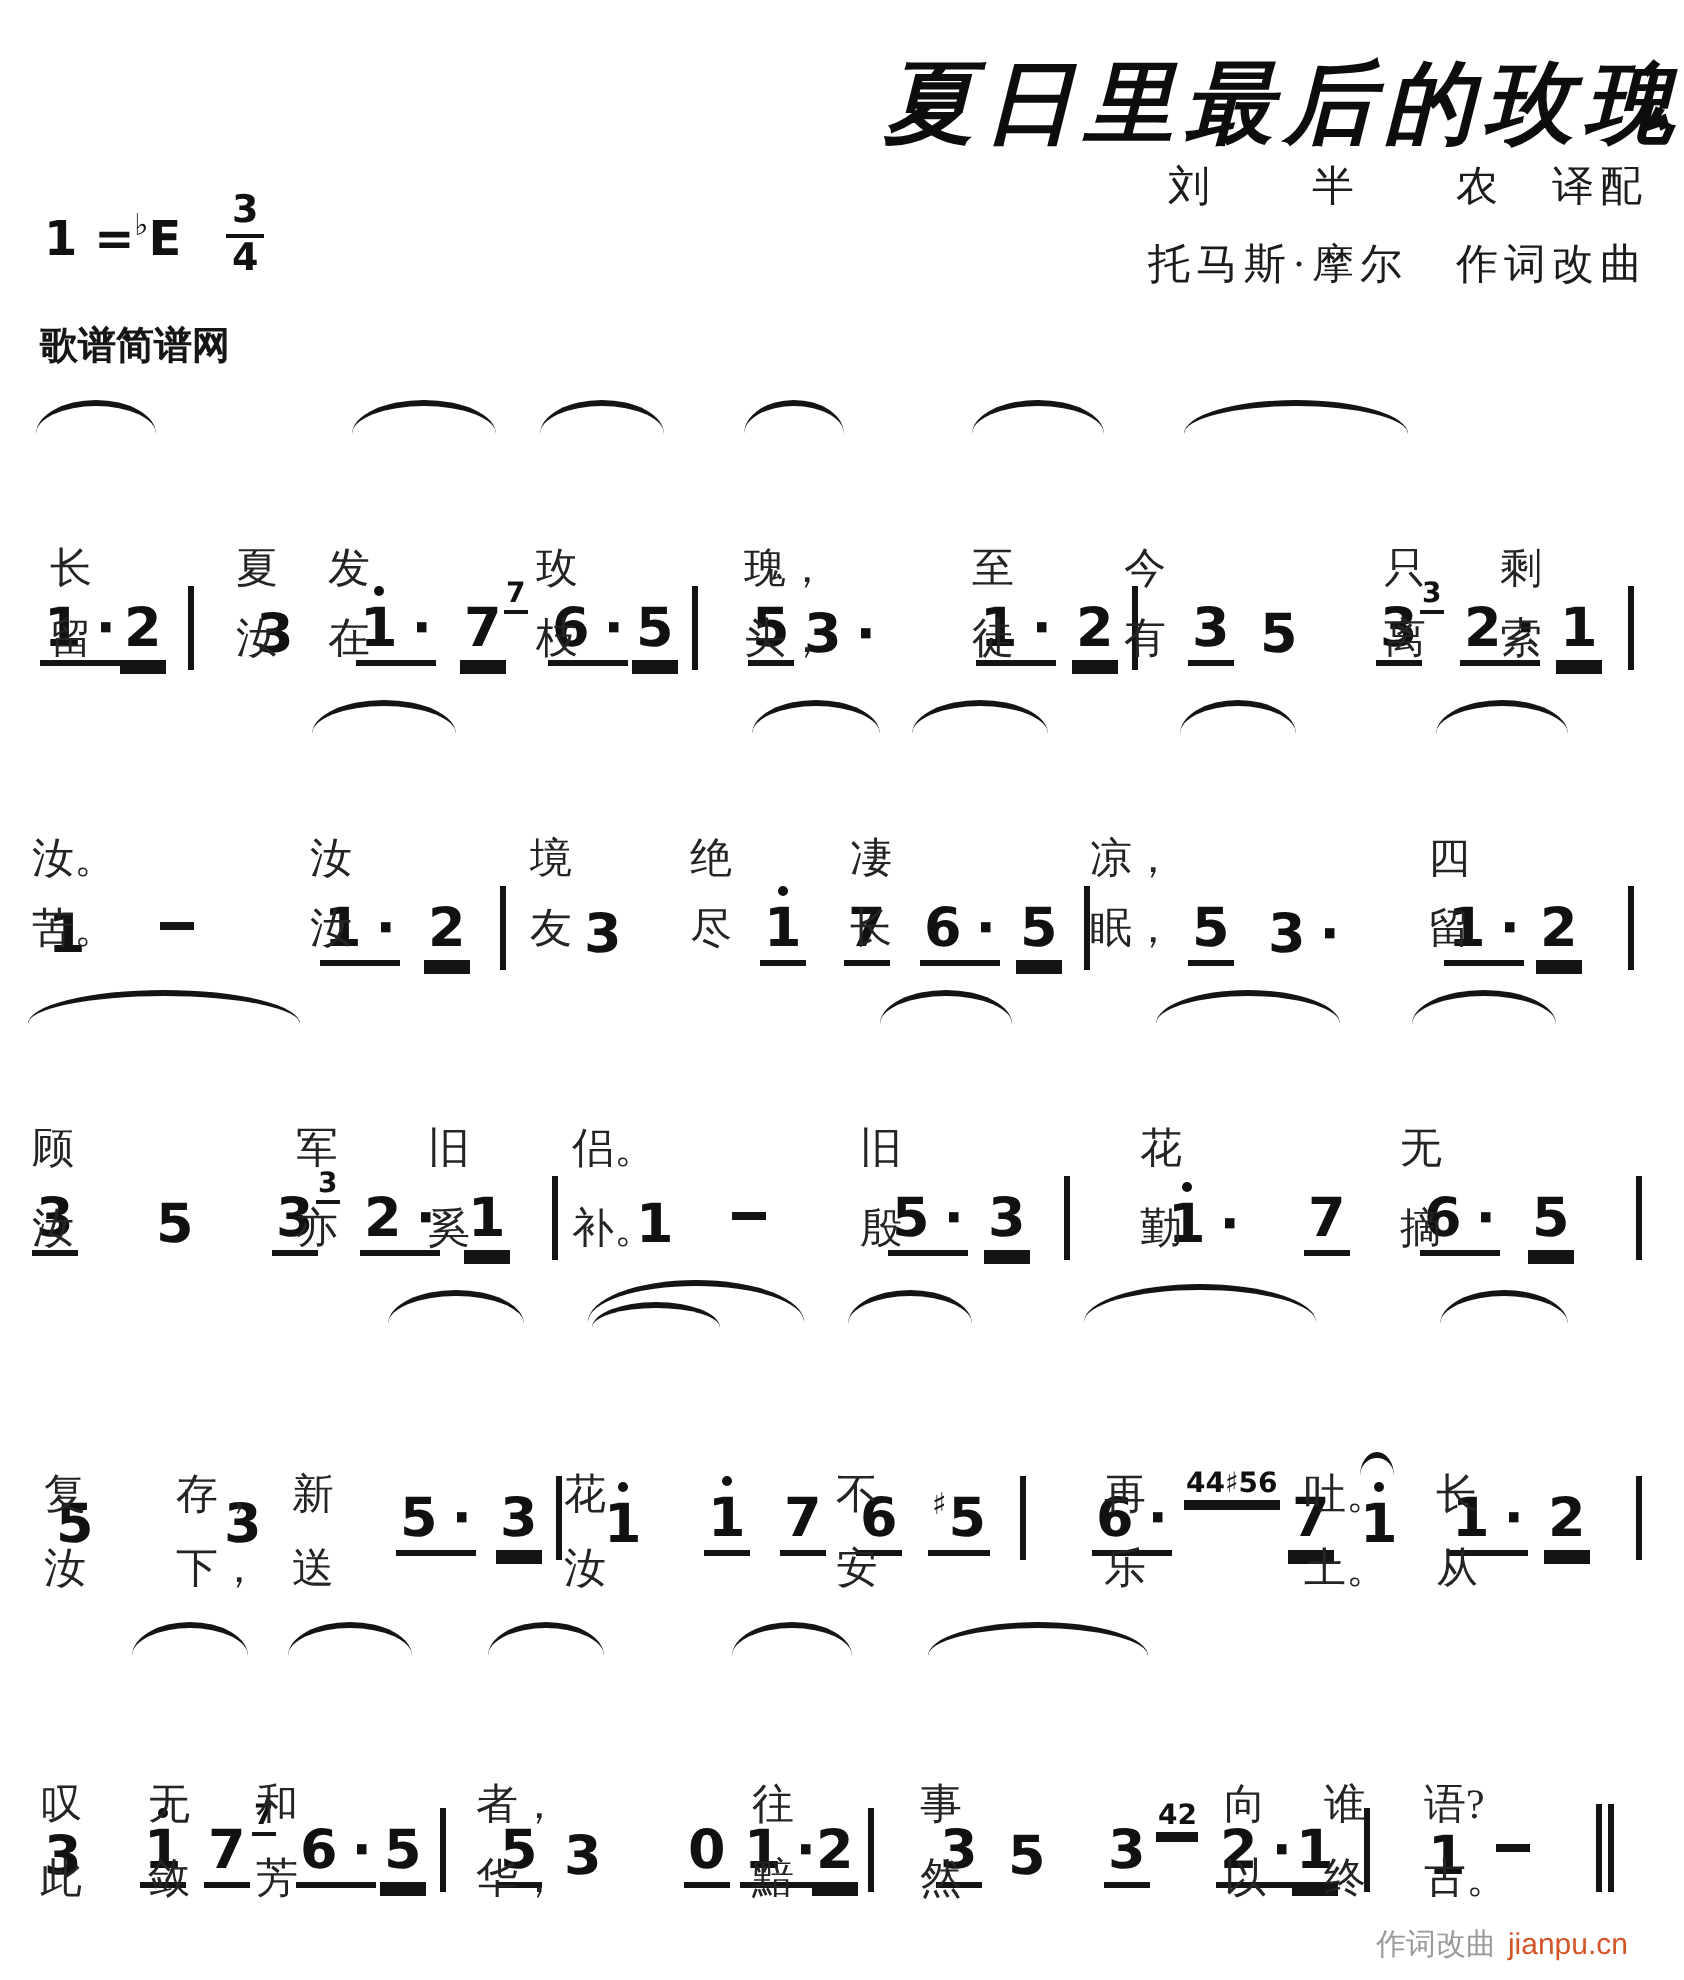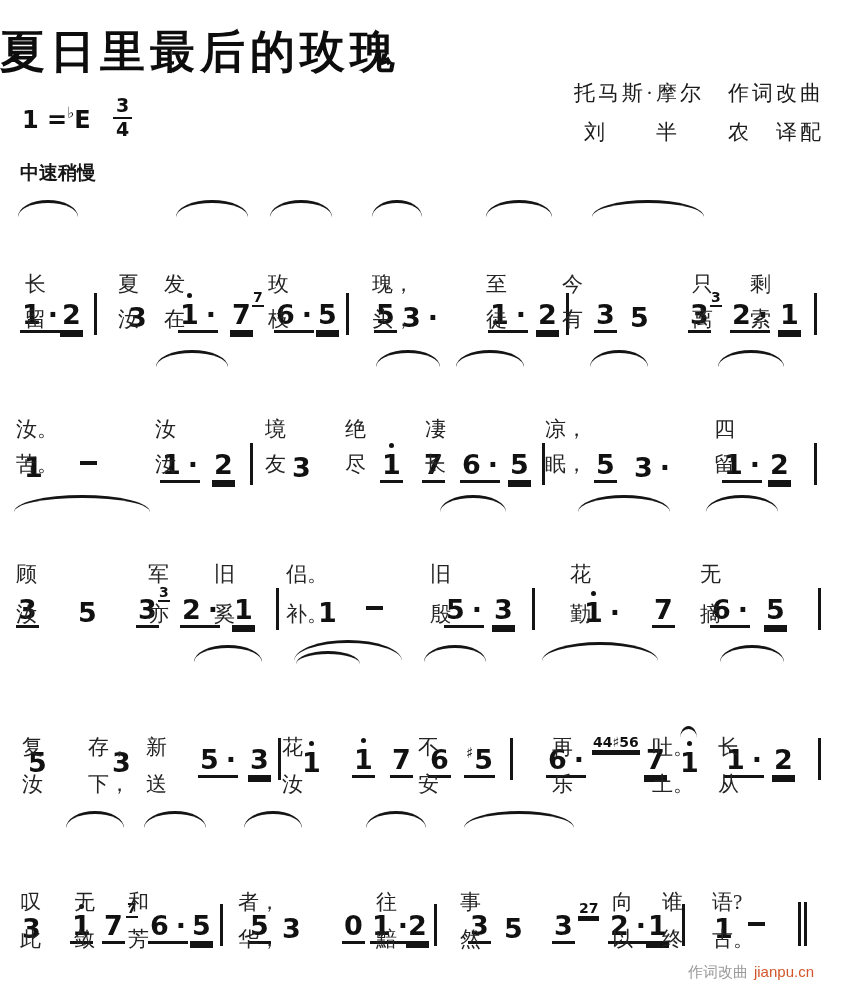--- a/index.html
+++ b/index.html
@@ -1,22 +1,22 @@
 <!DOCTYPE html>
 <html><head>
 <meta charset="utf-8">
 <style>
   html,body{margin:0;padding:0;background:#e8e8e8;}
   .page{position:relative;width:842px;height:990px;margin:0 auto;background:#ffffff;overflow:hidden;
         font-family:"Liberation Serif","DejaVu Serif",serif;color:#141414;}
 
   
-  .title{position:absolute;top:22px;left:0;right:0;text-align:left;
+  .title{position:absolute;top:22px;left:0;right:0;text-align:right;
          font-family:"Liberation Sans","DejaVu Sans",sans-serif;
-         font-size:45px;font-weight:bold;letter-spacing:5px;color:#0d0d0d;}
+         font-size:45px;font-weight:bold;letter-spacing:5px;color:#0d0d0d;font-style:italic;}
   .credits{position:absolute;top:74px;right:18px;text-align:right;
            font-size:21px;line-height:39px;letter-spacing:3px;color:#1c1c1c;}
   .keysig{position:absolute;top:102px;left:22px;
           font-family:"DejaVu Sans",sans-serif;font-weight:bold;font-size:24px;color:#111;}
   .keysig sup{font-size:15px;vertical-align:10px;}
   .frac{display:inline-flex;flex-direction:column;vertical-align:middle;
         font-size:19px;line-height:1.05;text-align:center;margin-left:14px;margin-top:-6px;}
   .frac .num{border-bottom:2px solid #111;padding:0 3px 1px;}
   .frac .den{padding:1px 3px 0;}
   .tempo{position:absolute;top:160px;left:20px;
@@ -57,34 +57,34 @@
   .wm-link{color:#d4552a;margin-left:6px;}
 </style>
 </head>
 <body>
 
 <div class="page">
 
   <div class="title">夏日里最后的玫瑰</div>
 
   <div class="credits">
+    <div>刘　　半　　农　译配</div>
     <div>托马斯·摩尔　作词改曲</div>
-    <div>刘　　半　　农　译配</div>
   </div>
 
   <div class="keysig">
     <span>1</span>
     <span>=</span><sup>♭</sup><span>E</span>
     <span class="frac">
       <span class="num">3</span>
       <span class="den">4</span>
     </span>
   </div>
 
-  <div class="tempo">中速稍慢</div>
+  <div class="tempo">歌谱简谱网</div>
 
   <div id="score">
       <div class="system" style="top: 195px;">
         <div class="slur" style="left: 18px; width: 60px; top: 5px; height: 14px;"></div>
         <div class="slur" style="left: 176px; width: 72px; top: 5px; height: 14px;"></div>
         <div class="slur" style="left: 270px; width: 62px; top: 5px; height: 14px;"></div>
         <div class="slur" style="left: 372px; width: 50px; top: 5px; height: 14px;"></div>
         <div class="slur" style="left: 486px; width: 66px; top: 5px; height: 14px;"></div>
         <div class="slur" style="left: 592px; width: 112px; top: 5px; height: 14px;"></div>
         <div class="note" style="left: 20px;"><span class="body u1">1<span class="adot">·</span></span></div>
@@ -259,21 +259,21 @@
         <div class="bar" style="left: 220px;"></div>
         <div class="note" style="left: 248px;"><span class="body u1">5</span></div>
         <div class="note" style="left: 280px;"><span class="body">3</span></div>
         <div class="note" style="left: 342px;"><span class="body u1">0</span></div>
         <div class="note" style="left: 370px;"><span class="body u1">1<span class="adot">·</span></span></div>
         <div class="note" style="left: 406px;"><span class="body u2">2</span></div>
         <div class="bar" style="left: 434px;"></div>
         <div class="note" style="left: 468px;"><span class="body u1">3</span></div>
         <div class="note" style="left: 502px;"><span class="body">5</span></div>
         <div class="note" style="left: 552px;"><span class="body u1">3</span></div>
-        <div class="grace" style="left: 578px;"><span class="body u2">27</span></div>
+        <div class="grace" style="left: 578px;"><span class="body u2">42</span></div>
         <div class="note" style="left: 608px;"><span class="body u1">2<span class="adot">·</span></span></div>
         <div class="note" style="left: 646px;"><span class="body u2">1</span></div>
         <div class="bar" style="left: 682px;"></div>
         <div class="note" style="left: 712px;"><span class="body">1</span></div>
         <div class="dashline" style="left: 748px;"></div>
         <div class="endbar" style="left: 798px;"></div>
         <div class="lyr" style="left: 20px; top: 82px;">叹</div>
         <div class="lyr" style="left: 74px; top: 82px;">无</div>
         <div class="lyr" style="left: 128px; top: 82px;">和</div>
         <div class="lyr" style="left: 238px; top: 82px;">者，</div>

